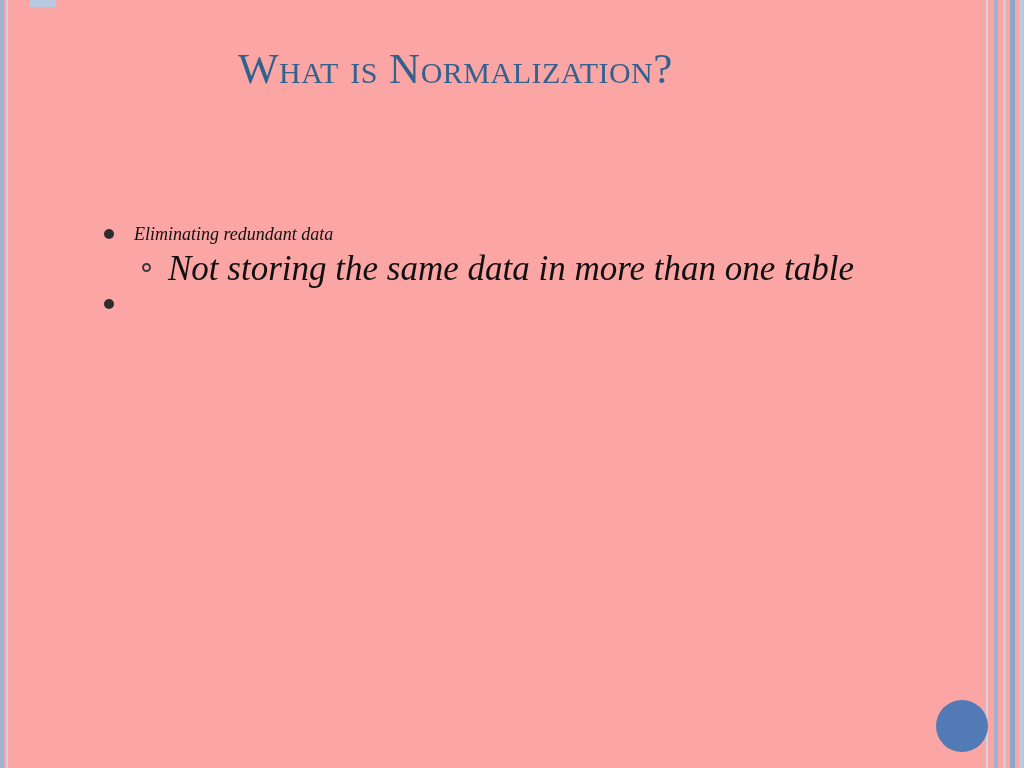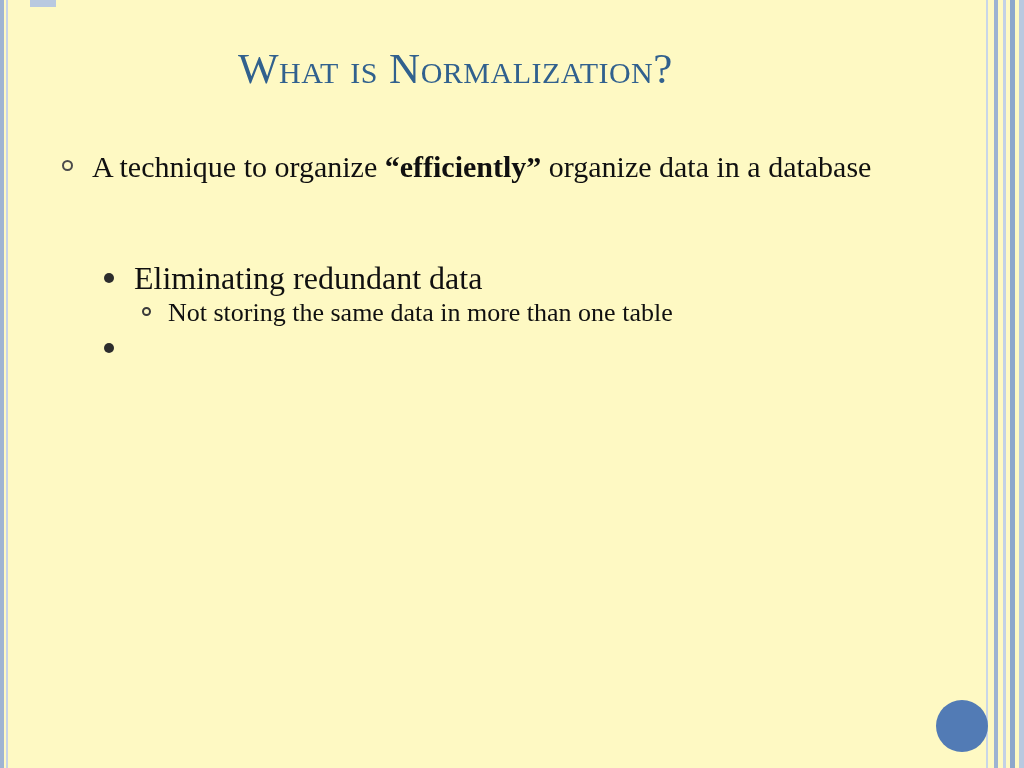--- a/index.html
+++ b/index.html
@@ -10,21 +10,21 @@
     width: 1024px;
     height: 768px;
     background: #ffffff;
     font-family: "Liberation Serif", serif;
     overflow: hidden;
   }
   .slide {
     position: relative;
     width: 1024px;
     height: 768px;
-    background: #fef9c3;
+    background: #fca5a5;
     box-sizing: border-box;
   }
 
   
   .edge-left {
     position: absolute;
     top: 0;
     bottom: 0;
     width: 3px;
     background: #aebfd9;
@@ -94,41 +94,43 @@
     border-radius: 50%;
     box-sizing: border-box;
   }
 
   .gap {
     height: 68px;
   }
 
   .lvl2 {
     position: relative;
-    font-size: 32px;
+    font-size: 18px;
     line-height: 36px;
     padding-left: 82px;
     max-width: 880px;
+    font-style: italic;
   }
   .lvl2 > .bullet {
     position: absolute;
     left: 52px;
     top: 13px;
     width: 10px;
     height: 10px;
     background: #2d2d2d;
     border-radius: 50%;
   }
 
   .lvl3 {
     position: relative;
-    font-size: 26px;
+    font-size: 35px;
     line-height: 34px;
     padding-left: 116px;
     max-width: 870px;
+    font-style: italic;
   }
   .lvl3 > .bullet {
     position: absolute;
     left: 90px;
     top: 11px;
     width: 9px;
     height: 9px;
     border: 2px solid #3a3a3a;
     border-radius: 50%;
     box-sizing: border-box;
@@ -160,24 +162,20 @@
   <div class="edge-right r1"></div>
   <div class="edge-right r2"></div>
   <div class="edge-right r3"></div>
   <div class="edge-right r4"></div>
   <div class="edge-right r5"></div>
 
   <div class="title">What is Normalization?</div>
 
   <div class="content">
 
-    <div class="lvl1">
-      <span class="bullet"></span>
-      <span>A technique to organize </span><span class="b">“efficiently”</span><span> organize data in a database</span>
-    </div>
 
     <div class="gap"></div>
 
 
     <div class="lvl2">
       <span class="bullet"></span>
       <span>Eliminating redundant data</span>
     </div>
 
     <div class="lvl3">

